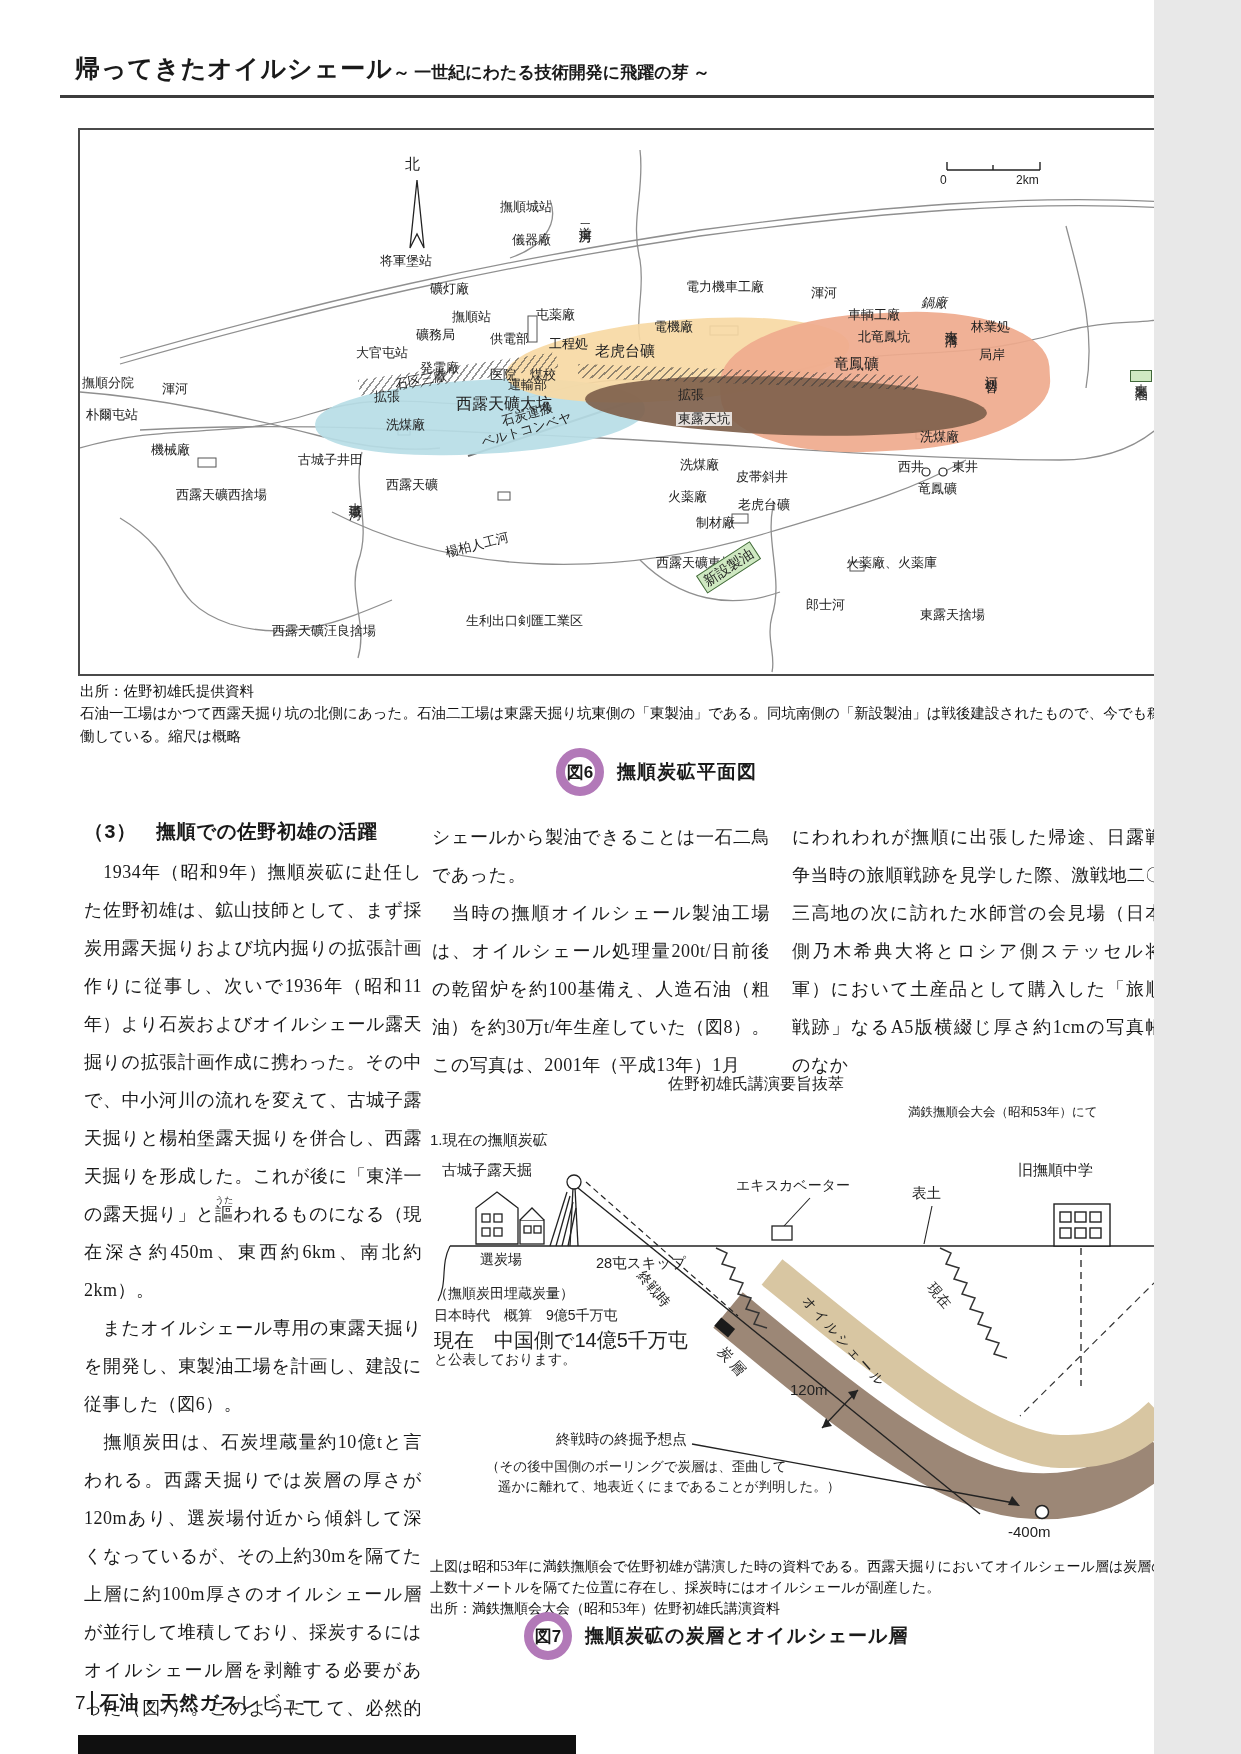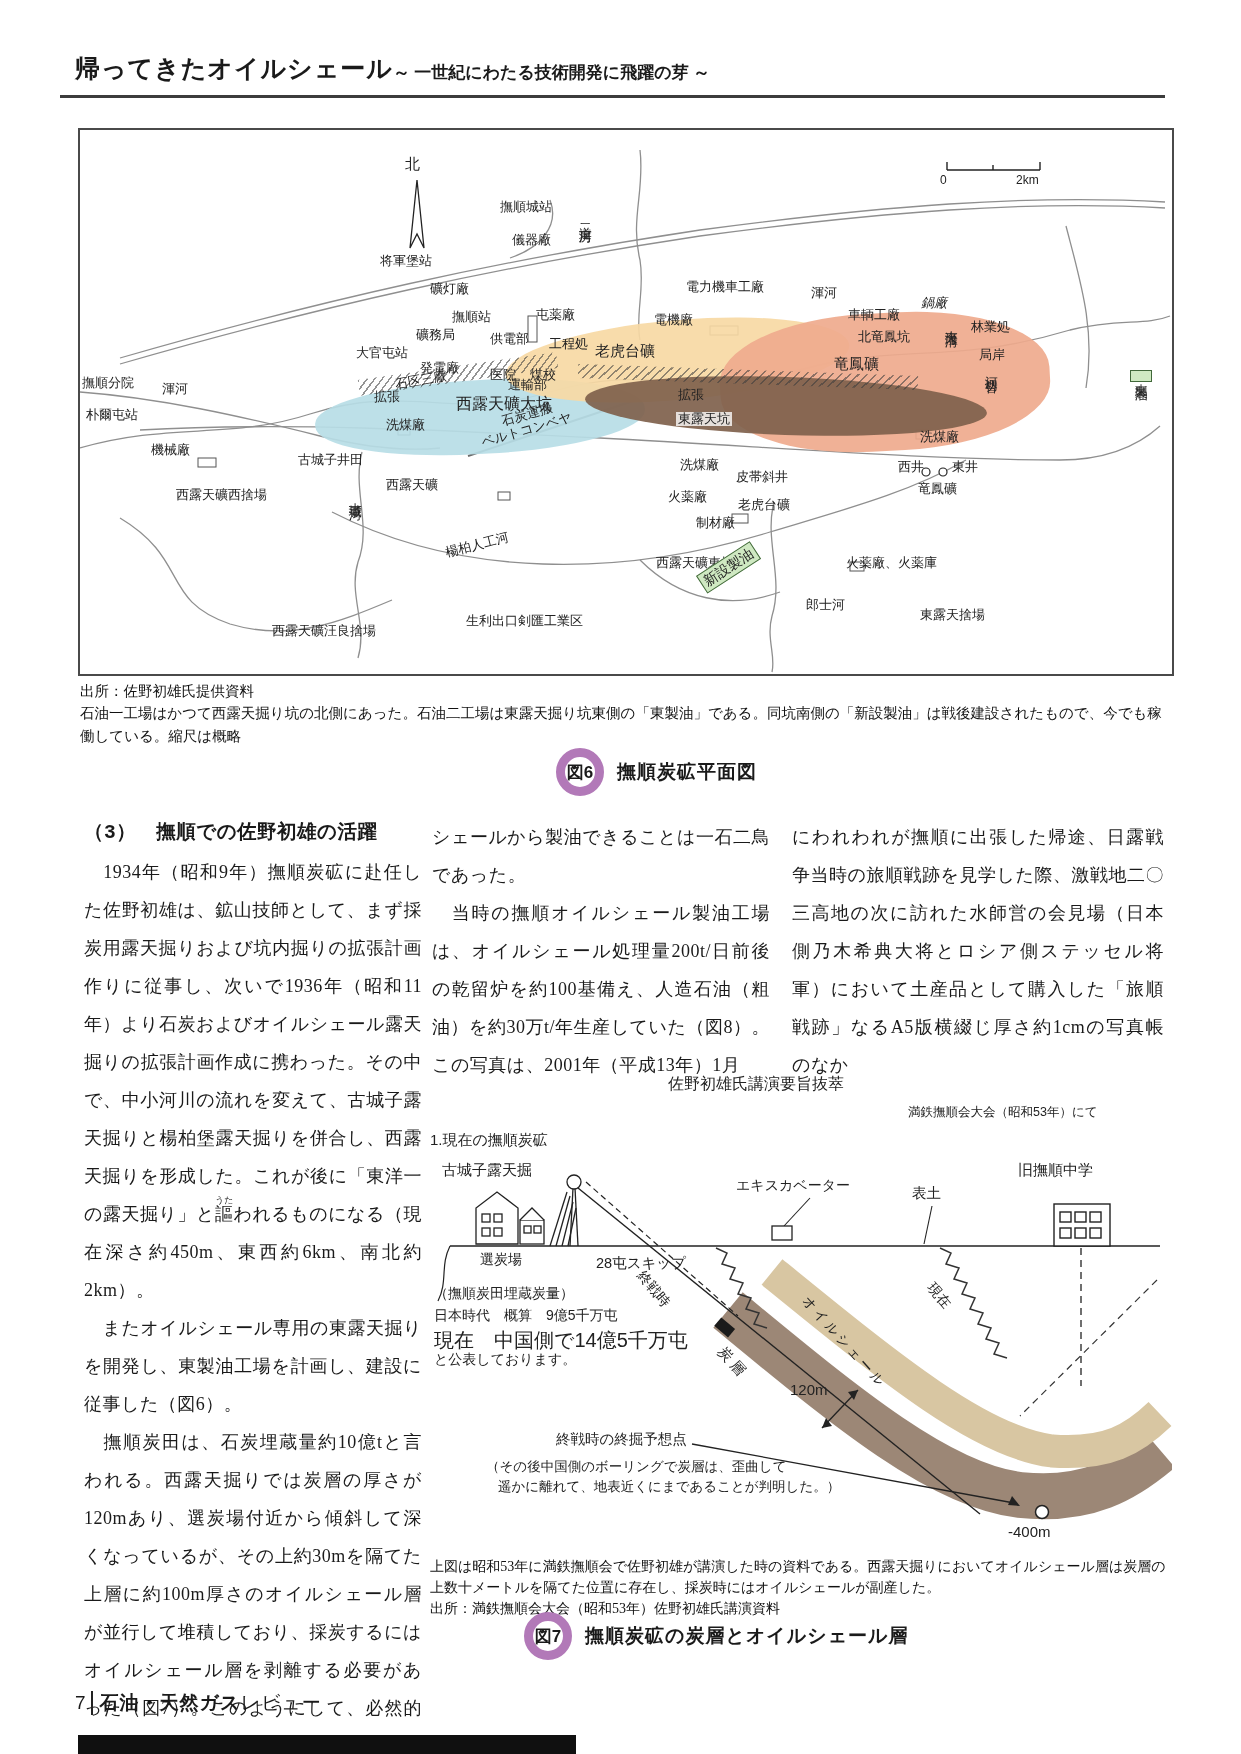--- a/index.html
+++ b/index.html
@@ -1,16 +1,16 @@
 <!DOCTYPE html>
 <html><head>
 <meta charset="utf-8">
 <style>
   html,body{margin:0;padding:0;background:#e8e8e8;}
-  #page{position:relative;width:1241px;height:1754px;background:#ffffff;overflow:hidden;
+  #page{position:relative;width:1154px;height:1754px;background:#ffffff;overflow:hidden;
         font-family:"Liberation Sans","DejaVu Sans",sans-serif;color:#1a1a1a;}
   
   #hdr-title{position:absolute;left:75px;top:52px;font-size:25px;font-weight:bold;letter-spacing:1px;}
   #hdr-sub{position:absolute;left:393px;top:61px;font-size:17px;font-weight:600;
            font-family:"Liberation Serif","DejaVu Serif",serif;}
   #hdr-rule{position:absolute;left:60px;top:95px;width:1105px;height:3px;background:#3c3c3c;}
   
   #map{position:absolute;left:78px;top:128px;width:1092px;height:544px;border:2px solid #4a4a4a;background:#fff;}
   #map svg{position:absolute;left:0;top:0;}
   #map-title{position:absolute;left:32px;top:12px;font-size:30px;font-weight:bold;letter-spacing:5px;
@@ -130,21 +130,21 @@
         <span class="lbl v" style="left: 498px; top: 84px;">二道房河</span>
         <span class="lbl" style="left: 300px; top: 124px;">将軍堡站</span>
         <span class="lbl" style="left: 350px; top: 152px;">礦灯廠</span>
         <span class="lbl" style="left: 372px; top: 180px;">撫順站</span>
         <span class="lbl" style="left: 336px; top: 198px;">礦務局</span>
         <span class="lbl" style="left: 606px; top: 150px;">電力機車工廠</span>
         <span class="lbl" style="left: 731px; top: 156px;">渾河</span>
         <span class="lbl" style="left: 768px; top: 178px;">車輌工廠</span>
         <span class="lbl" style="left: 841px; top: 166px; font-style: italic;">鍋廠</span>
         <span class="lbl" style="left: 456px; top: 178px;">屯薬廠</span>
-        <span class="lbl" style="left: 574px; top: 183px; text-align: right;">電機廠</span>
+        <span class="lbl" style="left: 574px; top: 190px; text-align: right;">電機廠</span>
         <span class="lbl" style="left: 778px; top: 200px;">北竜鳳坑</span>
         <span class="lbl v" style="left: 864px; top: 190px;">夾海溝</span>
         <span class="lbl" style="left: 891px; top: 190px;">林業処</span>
         <span class="lbl" style="left: 899px; top: 218px;">局岸</span>
         <span class="lbl" style="left: 410px; top: 202px;">供電部</span>
         <span class="lbl" style="left: 469px; top: 207px;">工程処</span>
         <span class="lbl" style="left: 276px; top: 216px;">大官屯站</span>
         <span class="lbl" style="left: 340px; top: 231px;">発電廠</span>
         <span class="lbl" style="left: 410px; top: 238px;">医院</span>
         <span class="lbl" style="left: 450px; top: 238px;">煤校</span>

